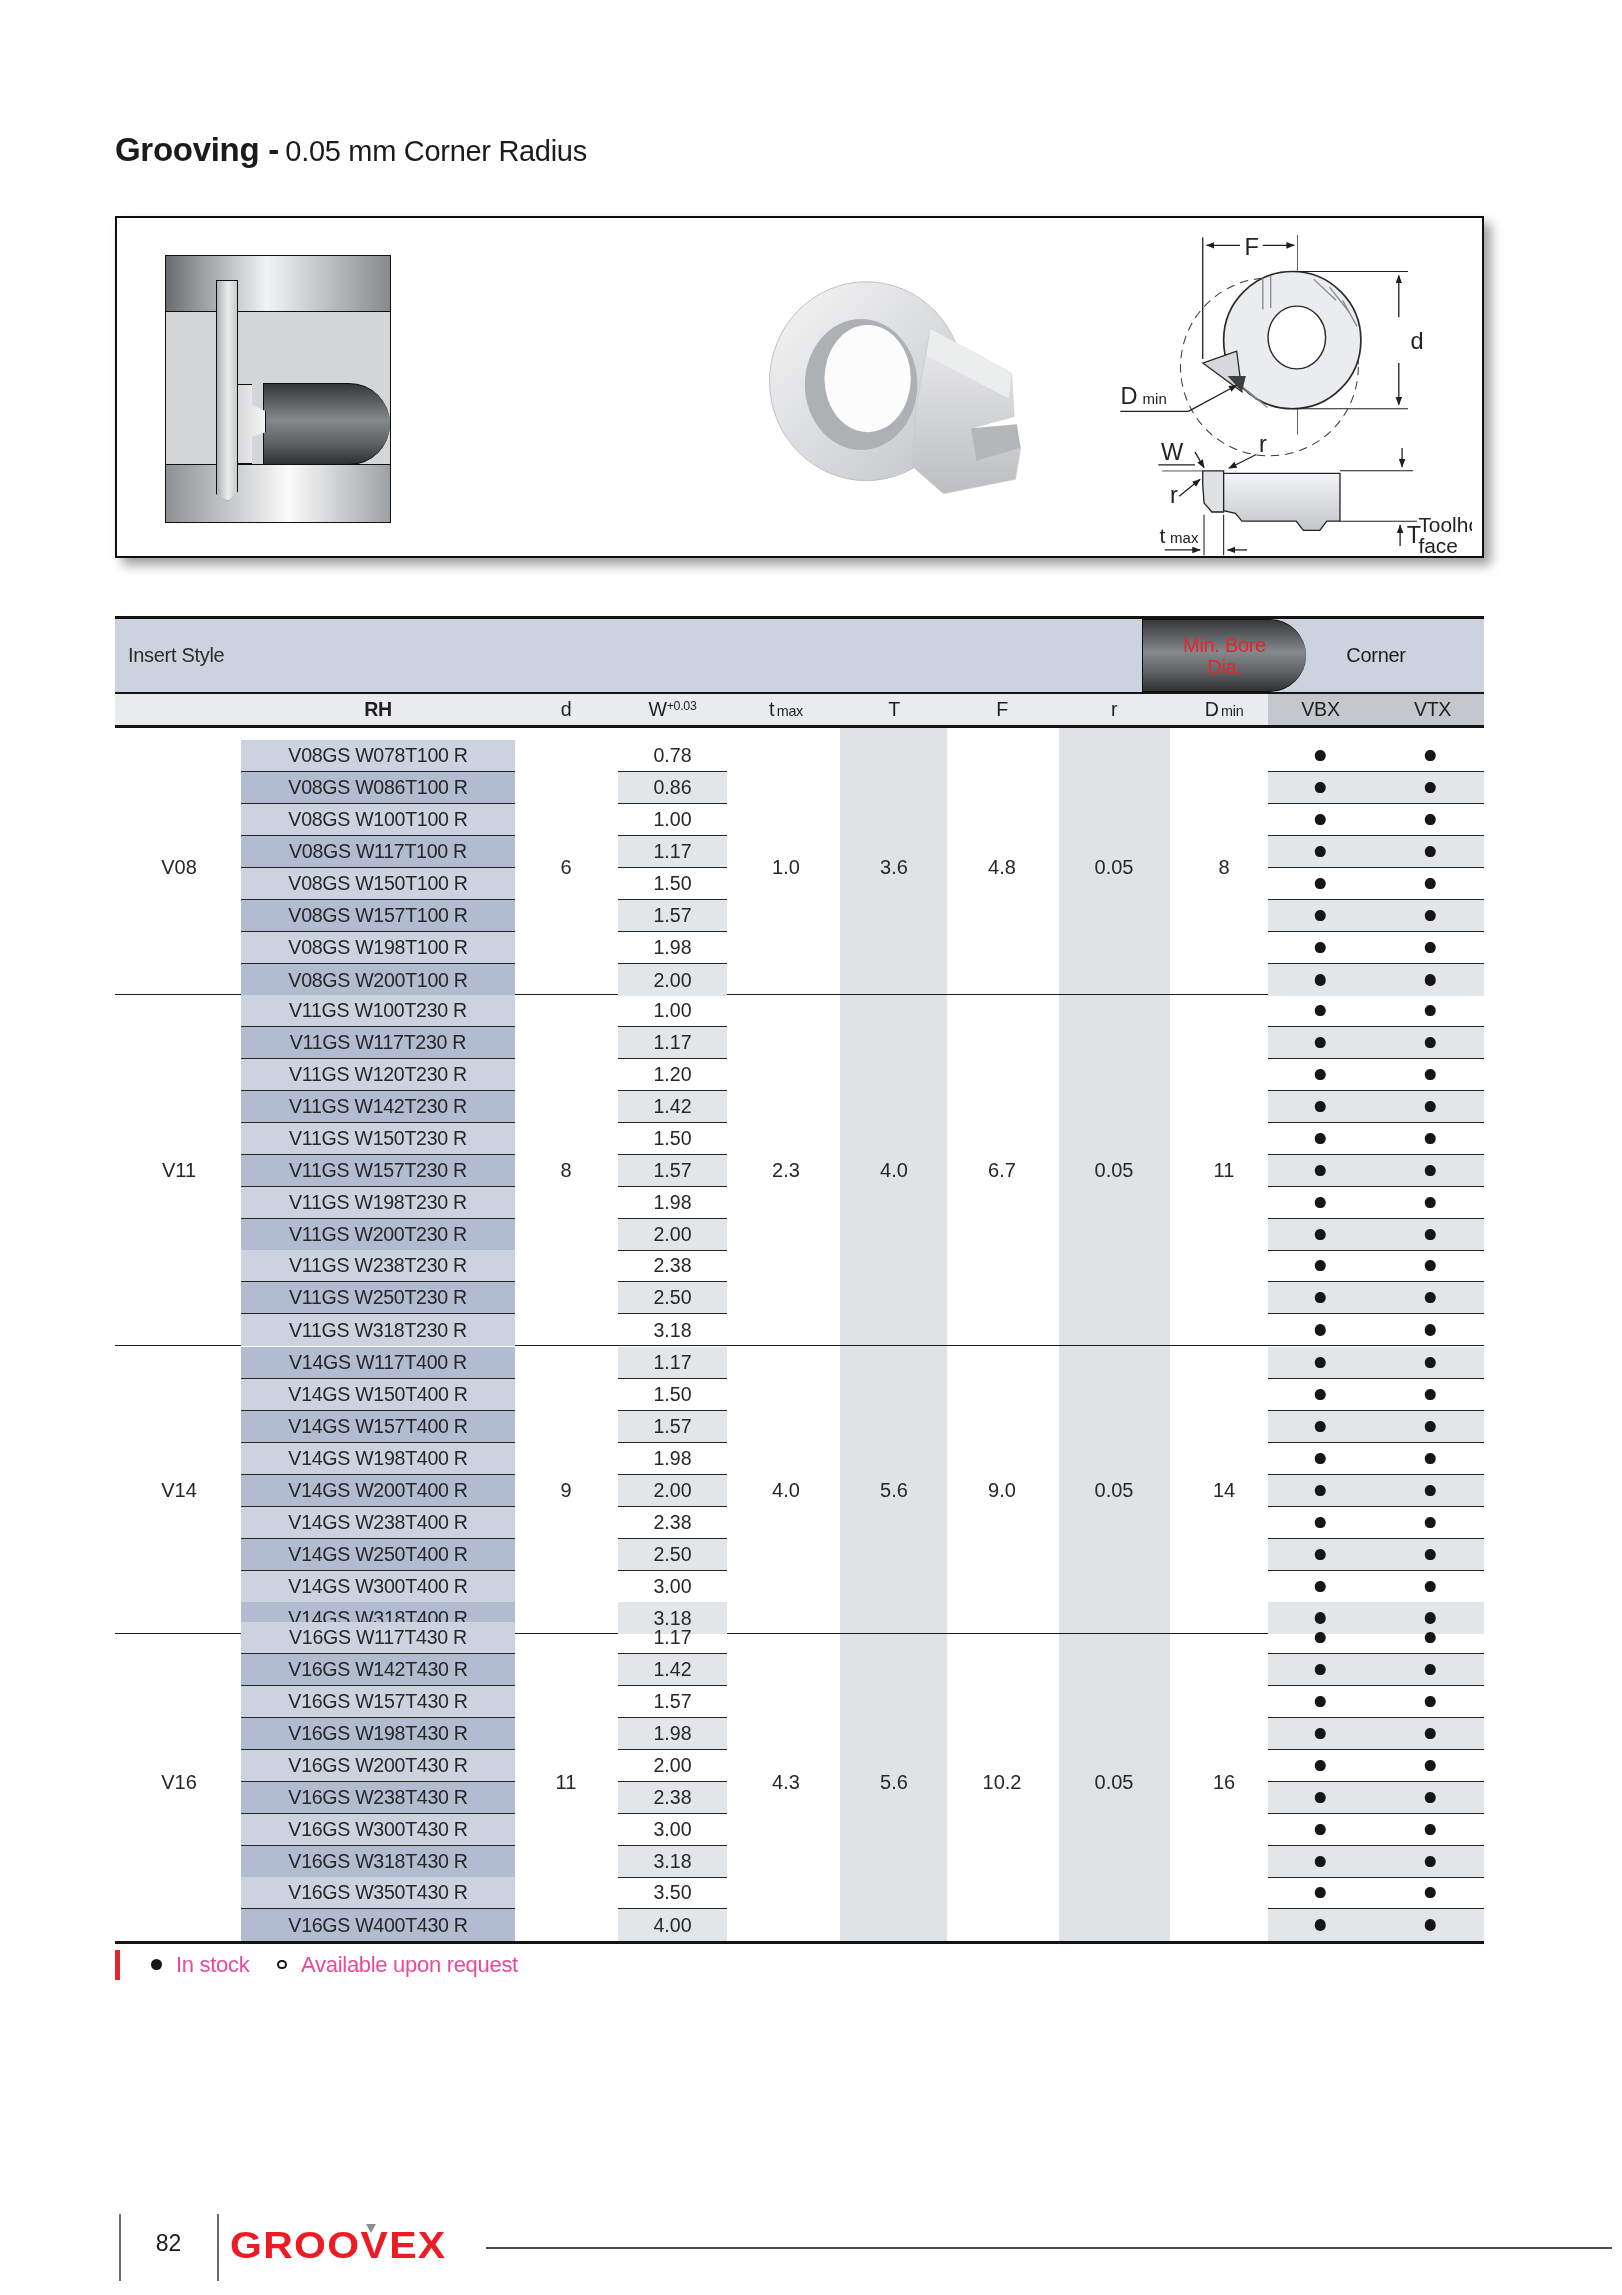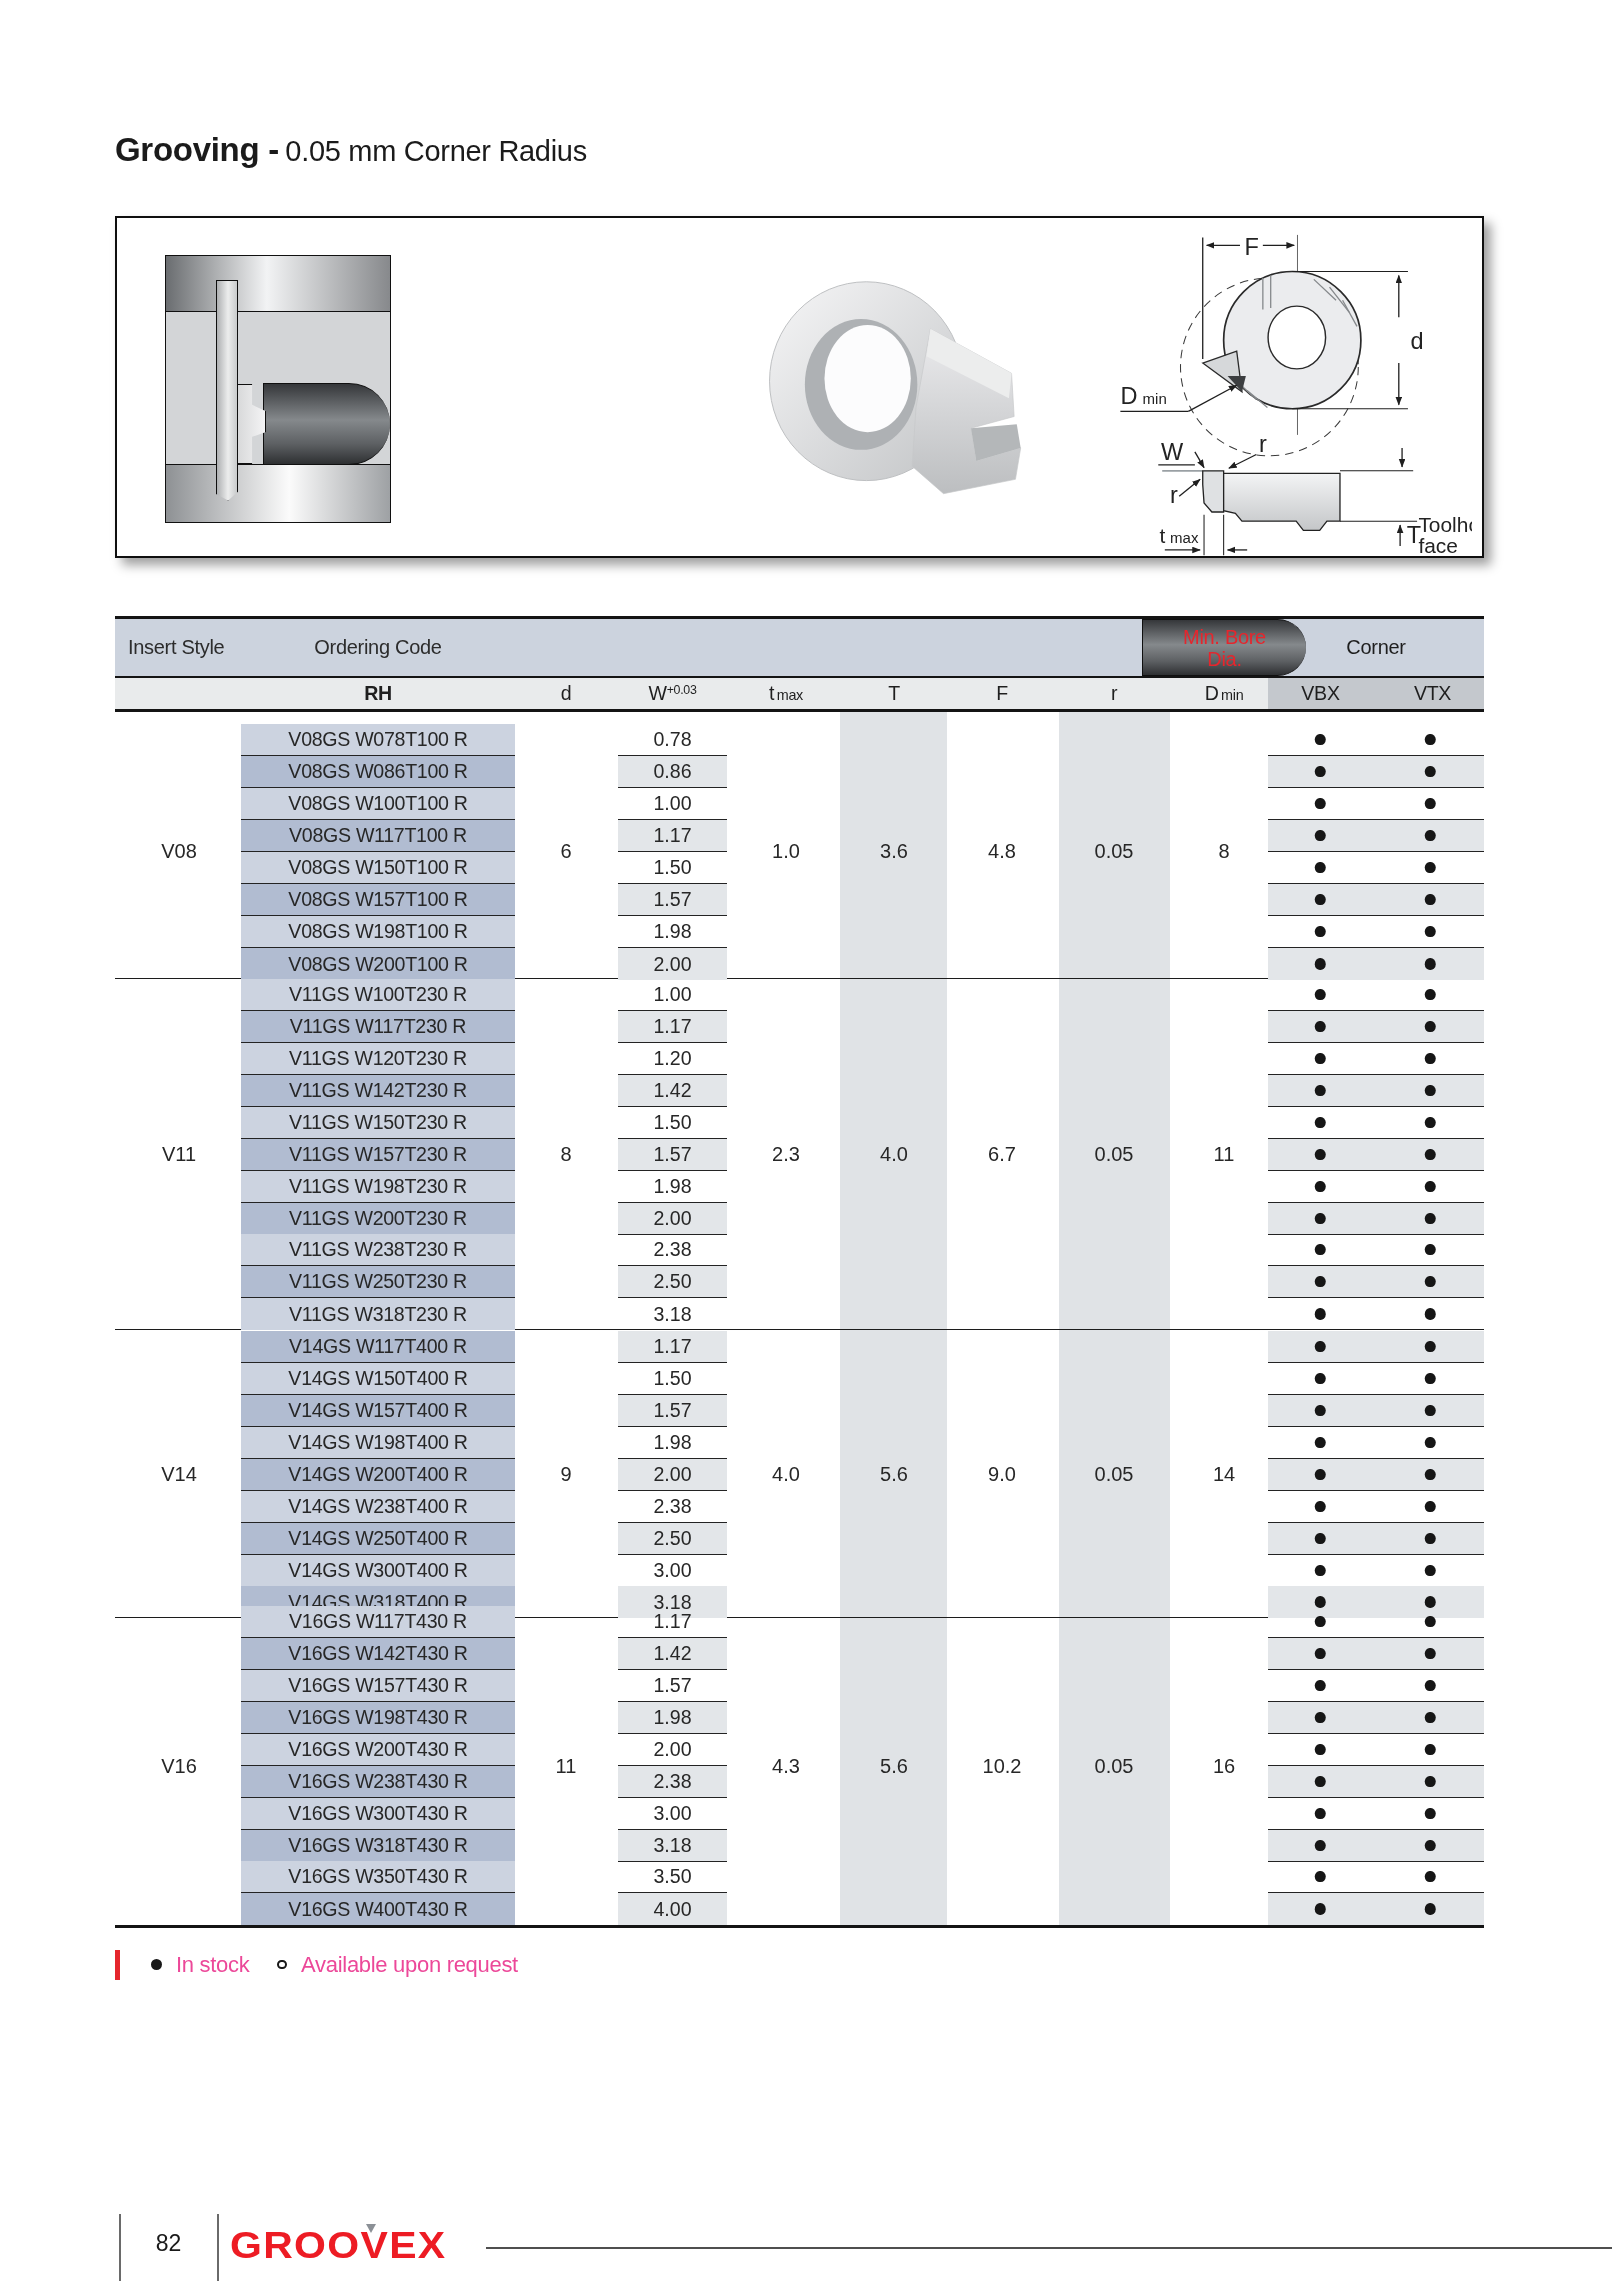--- a/index.html
+++ b/index.html
@@ -42,21 +42,21 @@
 
   
   svg text{font-family:"Liberation Sans", sans-serif;fill:#232323;}
   .lbl{font-size:36px;}
   .lbl-sm{font-size:23px;}
   .lbl-tool{font-size:32px;}
 
   
   .table{left:115px;top:616px;width:1369px;border-top:3.3px solid var(--line-black);
          border-bottom:3.3px solid var(--line-black);}
-  .thead{position:relative;height:59px;background:var(--header-bg);border-bottom:2.6px solid var(--line-black);}
+  .thead{position:relative;height:75px;background:var(--header-bg);border-bottom:2.6px solid var(--line-black);}
   .th{position:absolute;top:0;height:100%;display:flex;flex-direction:column;justify-content:center;
       align-items:center;font-size:20px;letter-spacing:-0.3px;color:#2c2c2c;}
   .th.insert{left:0;width:131px;align-items:flex-start;padding-left:13px;}
   .th.code{left:126px;width:274px;}
   .th.dims{left:398px;width:556px;}
   .th.bore{left:1027px;width:164px;color:var(--accent-red);line-height:22px;}
   .th.grades{left:1153px;width:216px;font-weight:400;color:#1e1e1e;}
   .subhead{position:relative;height:34px;background:var(--subheader-bg);border-bottom:3.3px solid var(--line-black);}
   .grades-subbg{left:1153px;top:0;width:216px;height:100%;background:var(--grades-subheader-bg);}
   .sh{position:absolute;top:0;height:100%;display:flex;justify-content:center;align-items:center;
@@ -239,21 +239,20 @@
     <text class="lbl" x="460" y="496">T</text>
     <text class="lbl-tool" x="478" y="478">Toolholder</text>
     <text class="lbl-tool" x="478" y="510">face</text>
   </svg>
 </div>
 
 <div class="abs table">
 
   <div class="thead">
     <div class="th insert">Insert Style</div>
-    <div class="th code">Ordering Code</div>
     <div class="th bore">
       <span>Min. Bore</span>
       <span>Dia.</span>
     </div>
     <div class="th grades">Corner</div>
   </div>
 
   <div class="subhead">
     <div class="abs grades-subbg"></div>
     <div class="sh rh">RH</div>

